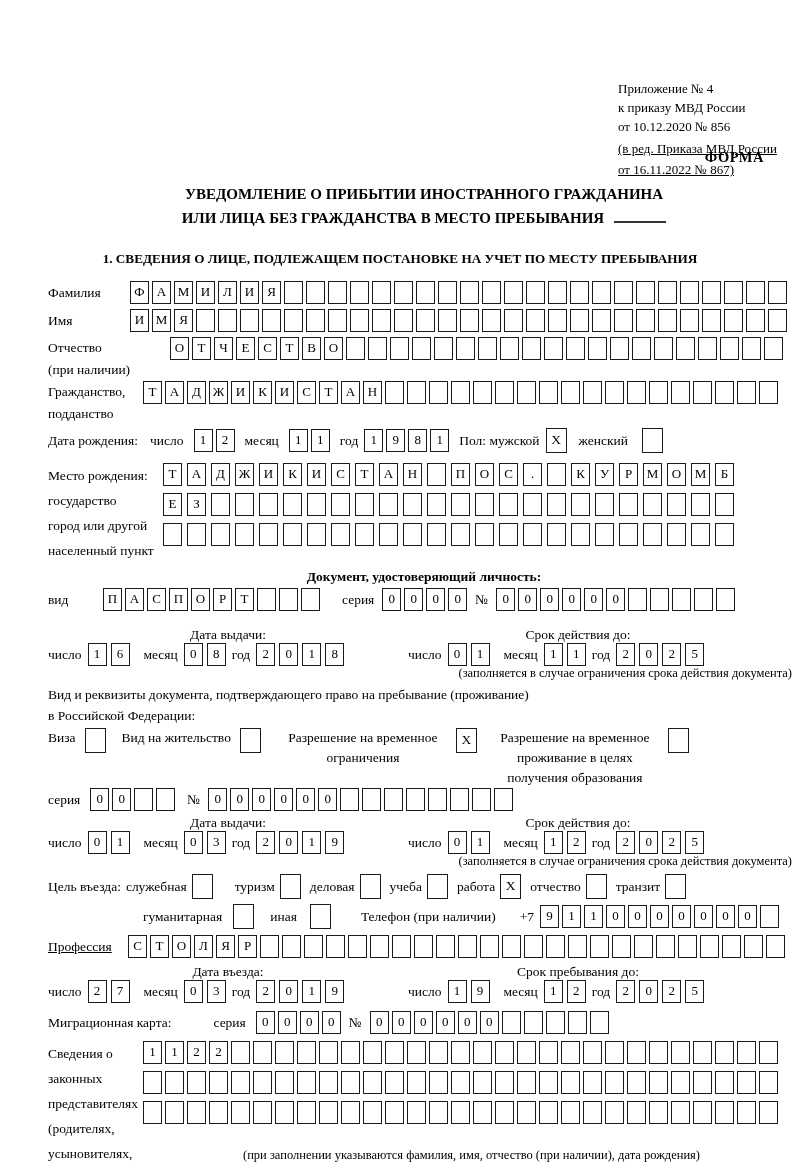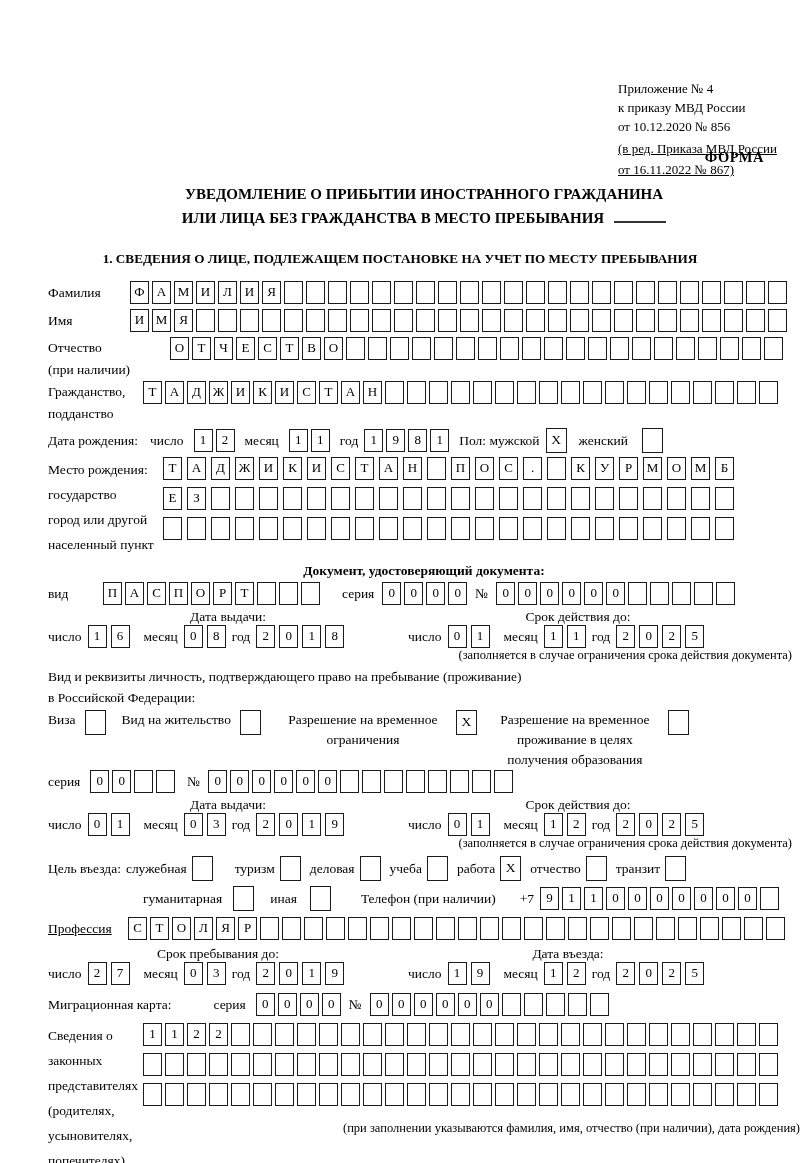--- a/index.html
+++ b/index.html
@@ -27,21 +27,21 @@
   .two{line-height:22px;}
   .heading-c{text-align:center;font-weight:bold;}
   .dgrp{display:flex;align-items:center;gap:6px;flex:0 0 auto;}
   .dgrp .cr{gap:4px;}
   .dlabels{display:flex;}
   .dlabels div{text-align:center;}
   .note{font-size:12.5px;text-align:right;padding-right:8px;}
   .resopt{display:flex;align-items:flex-start;gap:9px;}
   .resopt .lbl{text-align:center;line-height:20px;}
   .popt{display:flex;align-items:center;gap:5px;} .mb4{margin-bottom:4px;}
-  .rep-note{font-size:12.5px;text-align:right;margin-top:11px;}
+  .rep-note{font-size:12.5px;text-align:center;margin-top:20px;}
 </style>
 </head>
 <body>
 
 <div class="page">
 
   <div class="hdr">
     <div>Приложение № 4</div>
     <div>к приказу МВД России</div>
     <div>от 10.12.2020 № 856</div>
@@ -199,21 +199,21 @@
           <span class="cell"></span>
           <span class="cell"></span>
           <span class="cell"></span>
           <span class="cell"></span>
           <span class="cell"></span>
           <span class="cell"></span>
           <span class="cell"></span>
         </span>
     </div>
 
-    <div class="frow" style="margin-bottom:4px">
+    <div class="frow" style="margin-bottom:10px">
       <span class="lbl">Дата рождения:</span>
       <span class="lbl" style="margin-left:12px">число</span>
       <span class="cr" style="margin-left:10px">
           <span class="cell">1</span>
           <span class="cell">2</span>
         </span>
       <span class="lbl" style="margin-left:10px">месяц</span>
       <span class="cr" style="margin-left:10px">
           <span class="cell">1</span>
           <span class="cell">1</span>
@@ -313,23 +313,23 @@
             <span class="cell"></span>
             <span class="cell"></span>
             <span class="cell"></span>
             <span class="cell"></span>
             <span class="cell"></span>
             <span class="cell"></span>
           </div>
       </span>
     </div>
 
-    <div class="heading-c" style="margin-bottom:3px">Документ, удостоверяющий документа:</div>
-
-    <div class="frow" style="margin-bottom:4px">
+    <div class="heading-c" style="margin-bottom:3px">Документ, удостоверяющий личность:</div>
+
+    <div class="frow" style="margin-bottom:16px">
       <span class="lbl w55">вид</span>
       <span class="cr">
           <span class="cell">П</span>
           <span class="cell">А</span>
           <span class="cell">С</span>
           <span class="cell">П</span>
           <span class="cell">О</span>
           <span class="cell">Р</span>
           <span class="cell">Т</span>
           <span class="cell"></span>
@@ -399,21 +399,21 @@
         <span class="cr">
             <span class="cell">2</span>
             <span class="cell">0</span>
             <span class="cell">2</span>
             <span class="cell">5</span>
           </span>
       </span>
     </div>
     <div class="note" style="margin-bottom:6px">(заполняется в случае ограничения срока действия документа)</div>
 
-    <div style="margin-bottom:5px">Вид и реквизиты личность, подтверждающего право на пребывание (проживание)</div>
+    <div style="margin-bottom:5px">Вид и реквизиты документа, подтверждающего право на пребывание (проживание)</div>
     <div style="margin-bottom:4px">в Российской Федерации:</div>
 
     <div class="ftop" style="">
       <span class="resopt">
         <span class="lbl">Виза</span>
         <span class="cbox"></span>
       </span>
       <span class="resopt" style="margin-left:16px">
         <span class="lbl">Вид на жительство</span>
         <span class="cbox"></span>
@@ -590,22 +590,22 @@
           <span class="cell"></span>
           <span class="cell"></span>
           <span class="cell"></span>
           <span class="cell"></span>
           <span class="cell"></span>
           <span class="cell"></span>
         </span>
     </div>
 
     <div class="dlabels">
+      <div style="width:360px">Дата въезда:</div>
       <div style="width:340px">Срок пребывания до:</div>
-      <div style="width:360px">Дата въезда:</div>
     </div>
     <div class="frow" style="margin-bottom:8px">
       <span class="dgrp" style="width:360px">
         <span class="lbl">число</span>
         <span class="cr">
             <span class="cell">2</span>
             <span class="cell">7</span>
           </span>
         <span class="lbl" style="margin-left:8px">месяц</span>
         <span class="cr">

